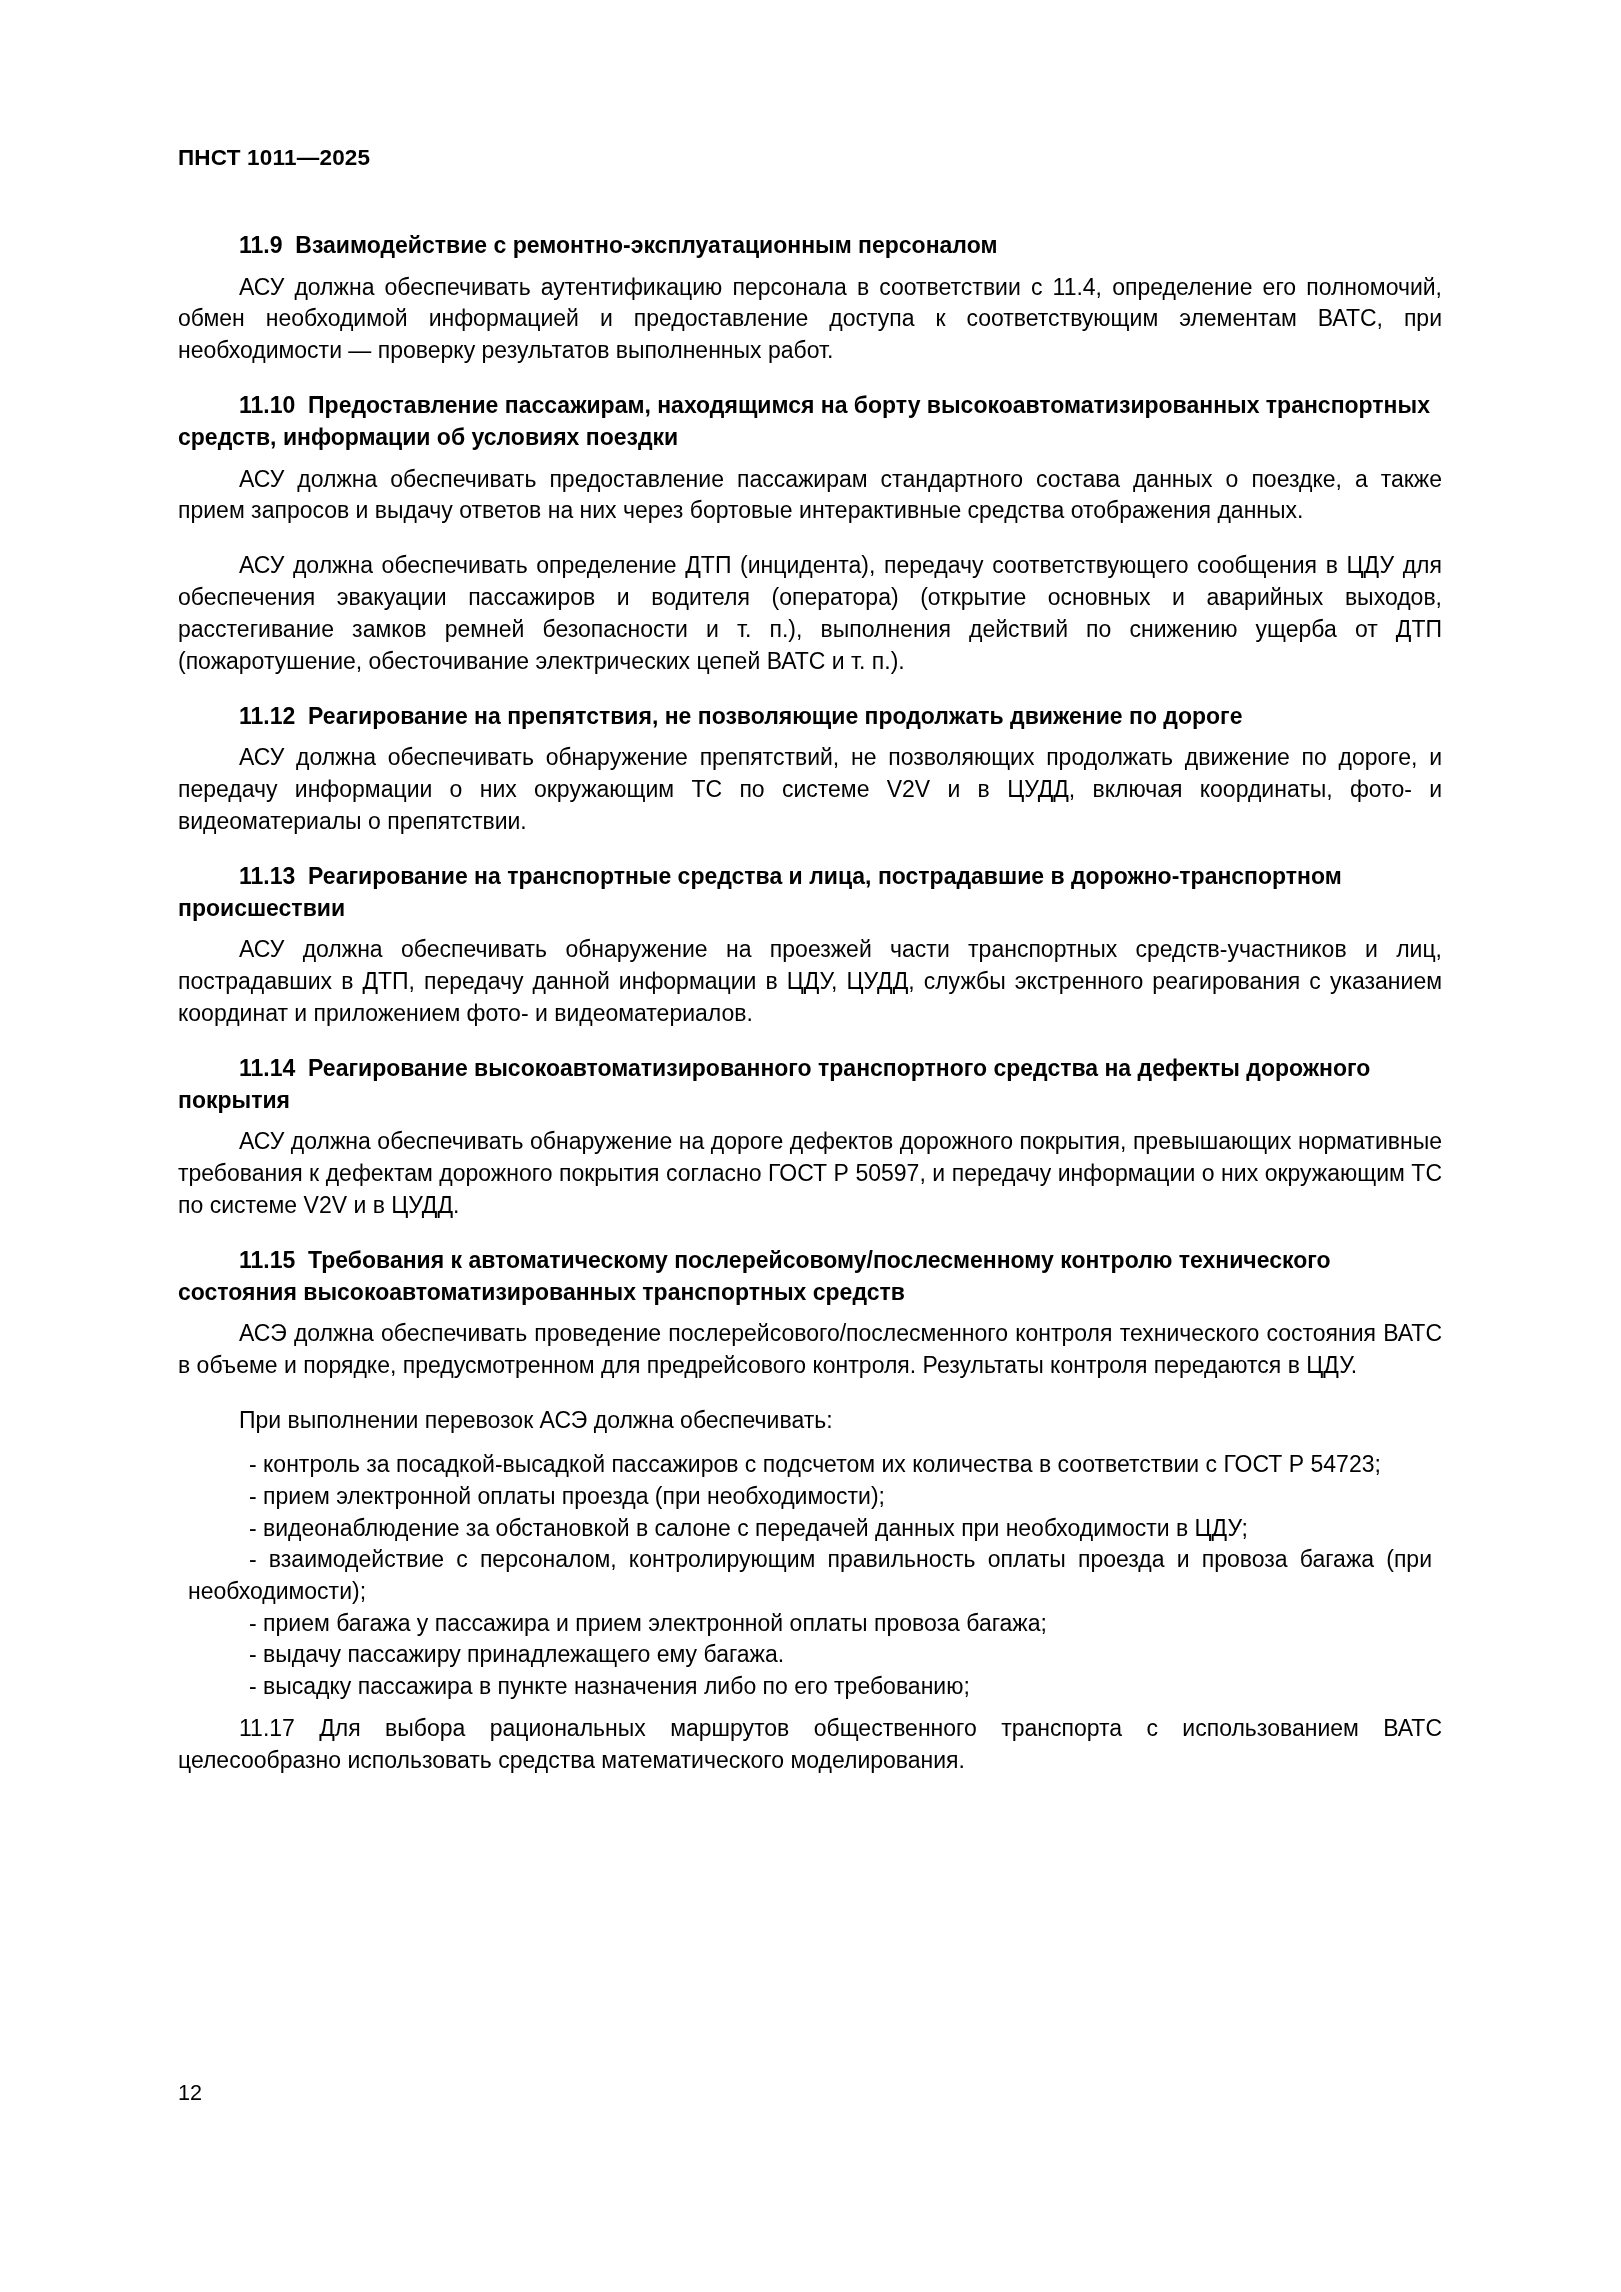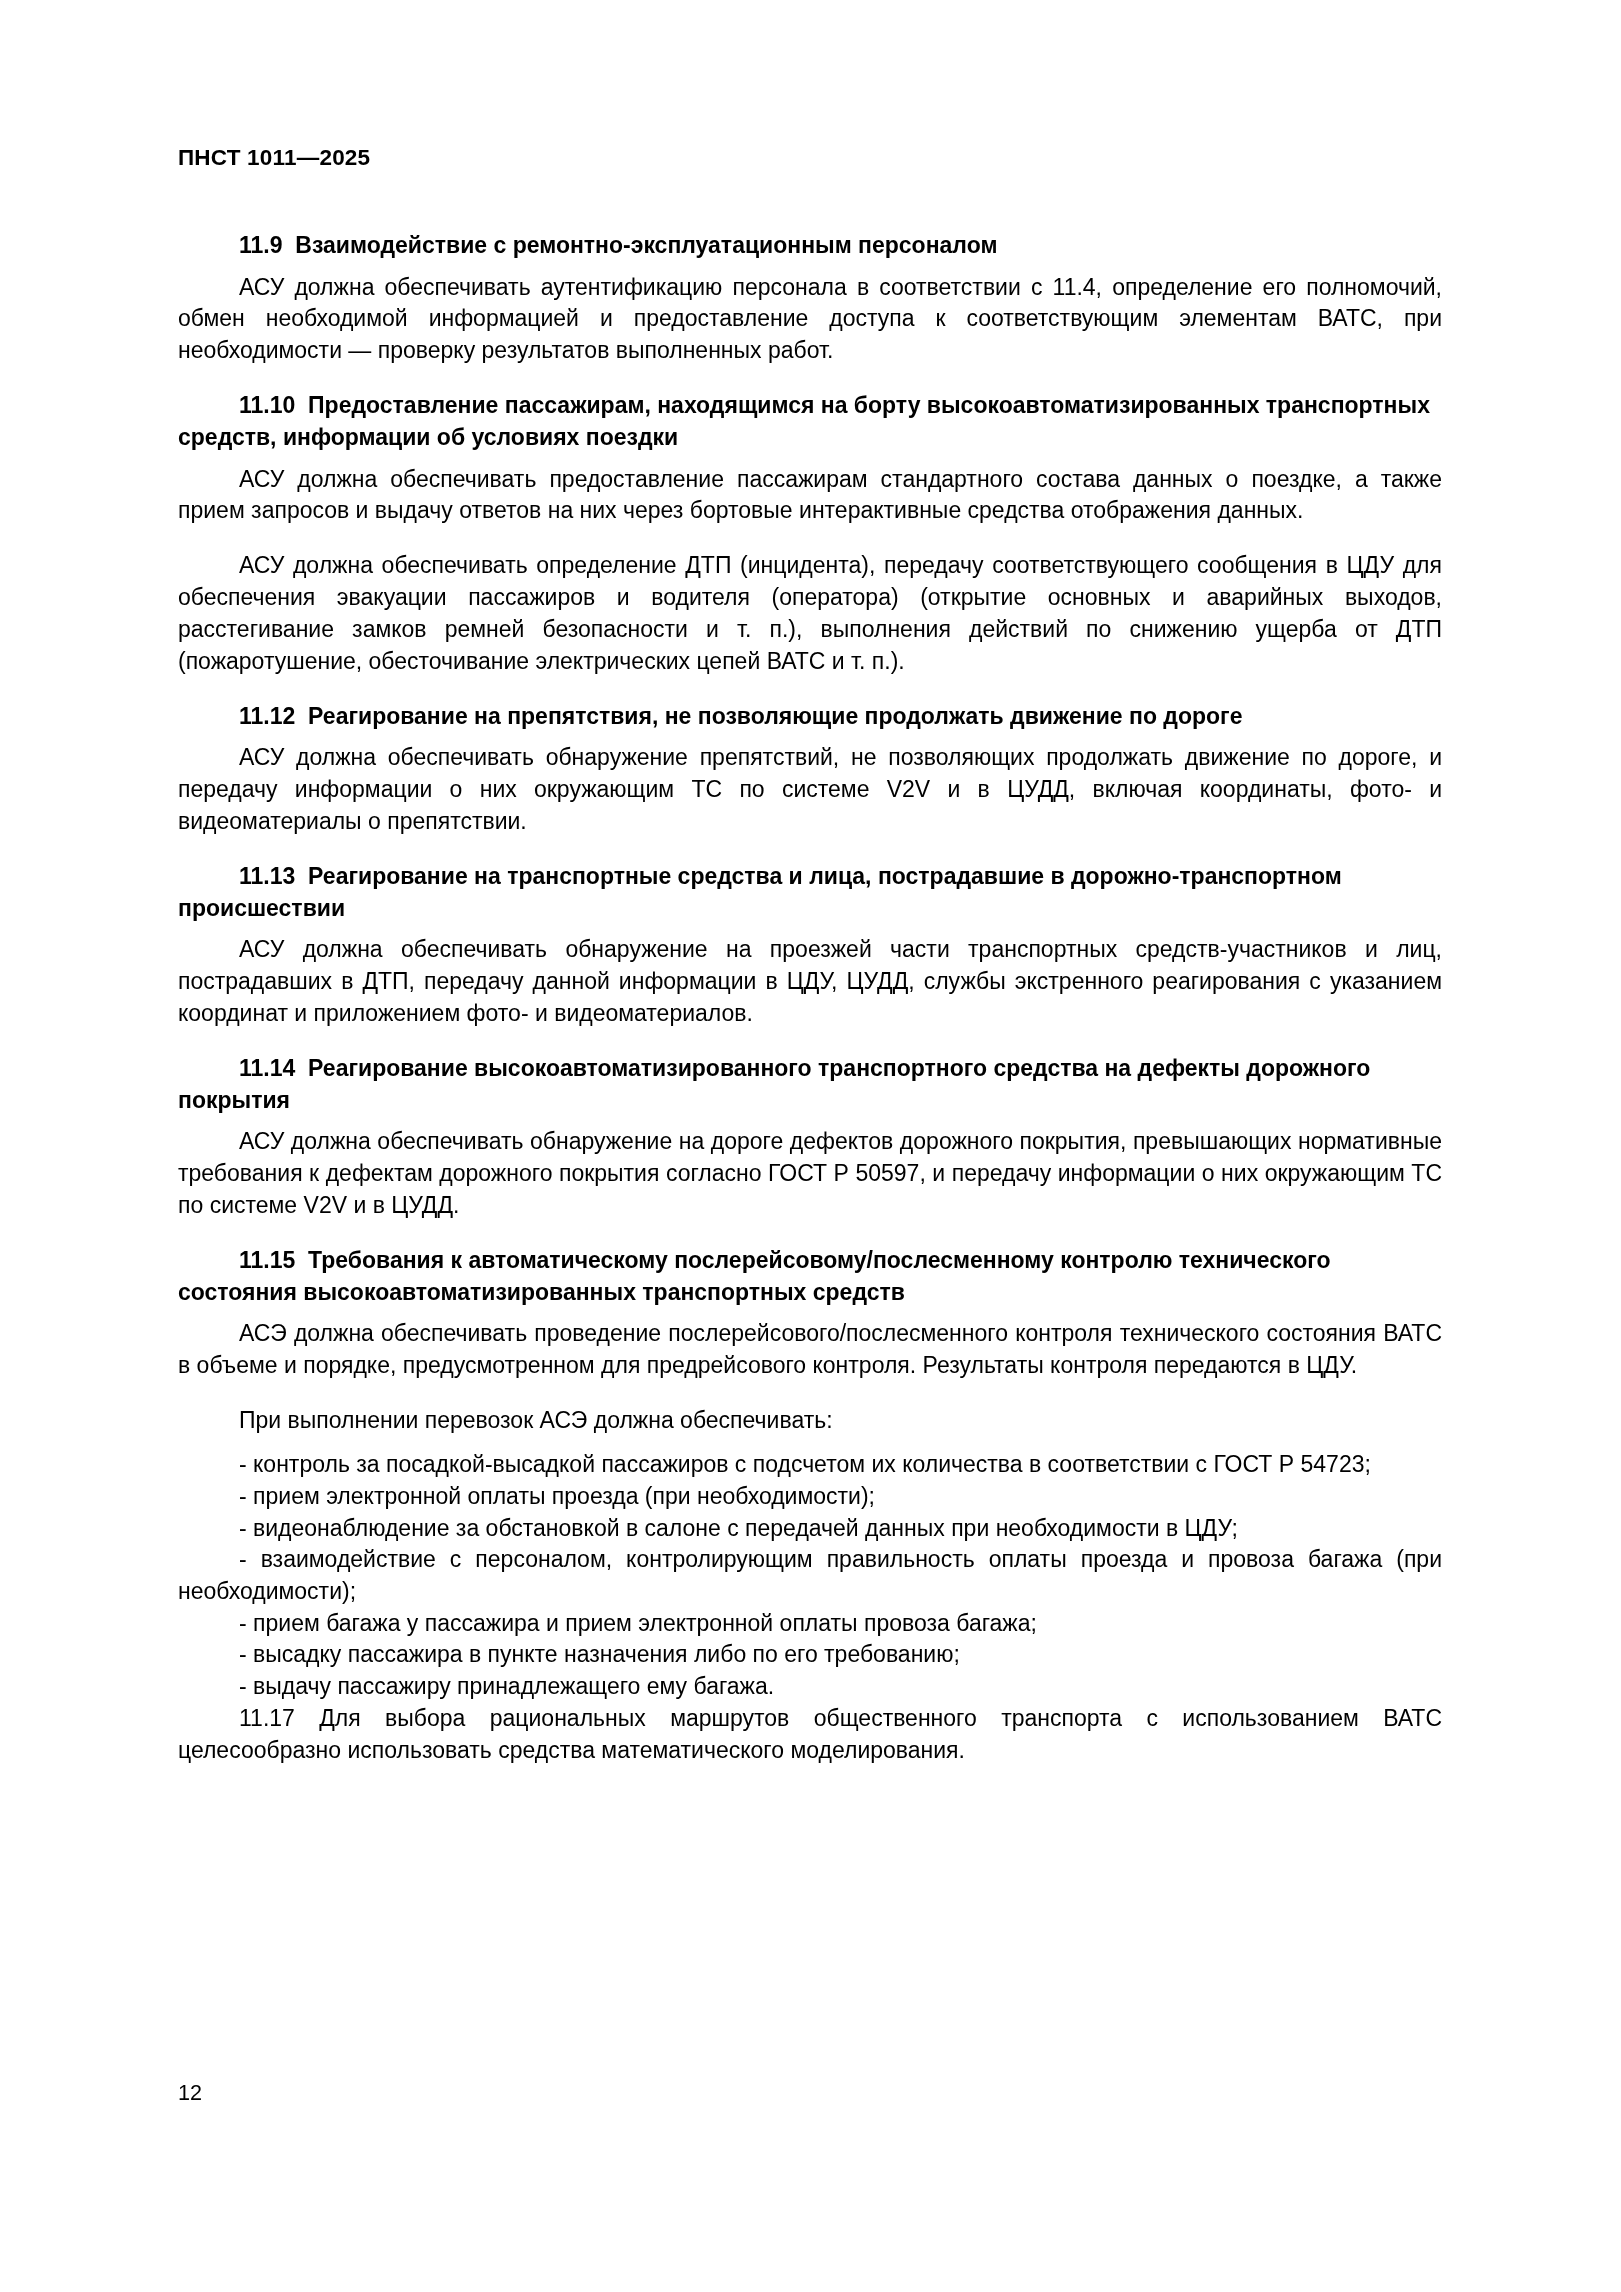--- a/index.html
+++ b/index.html
@@ -52,21 +52,21 @@
     text-justify: inter-word;
   }
   p.body-text.last {
     margin-bottom: 0;
   }
   p.body-text.tight {
     margin-bottom: 21.6px;
   }
   ul.dash-list {
     list-style: none;
-    margin: 0;
+    margin: 10px;
     padding: 0;
     font-size: 23px;
     line-height: 1.38;
   }
   ul.dash-list li {
     text-indent: 61px;
     text-align: justify;
     margin: 0;
   }
   ul.dash-list li.justify-spread {
@@ -127,22 +127,22 @@
     <p class="body-text">АСЭ должна обеспечивать проведение послерейсового/послесменного контроля технического состояния ВАТС в объеме и порядке, предусмотренном для предрейсового контроля. Результаты контроля передаются в ЦДУ.</p>
 
     <p class="body-text tight" style="margin-bottom:12px">При выполнении перевозок АСЭ должна обеспечивать:</p>
 
     <ul class="dash-list">
       <li class="justify-spread">- контроль за посадкой-высадкой пассажиров с подсчетом их количества в соответствии с ГОСТ Р 54723;</li>
       <li>- прием электронной оплаты проезда (при необходимости);</li>
       <li>- видеонаблюдение за обстановкой в салоне с передачей данных при необходимости в ЦДУ;</li>
       <li>- взаимодействие с персоналом, контролирующим правильность оплаты проезда и провоза багажа (при необходимости);</li>
       <li>- прием багажа у пассажира и прием электронной оплаты провоза багажа;</li>
+      <li>- выдачу пассажиру принадлежащего ему багажа.</li>
       <li>- высадку пассажира в пункте назначения либо по его требованию;</li>
-      <li>- выдачу пассажиру принадлежащего ему багажа.</li>
     </ul>
 
     <p class="body-text last" style="margin-top:0">11.17  Для выбора рациональных маршрутов общественного транспорта с использованием ВАТС целесообразно использовать средства математического моделирования.</p>
 
   </div>
 
   <div class="pagenum">12</div>
 
 </div>
 

